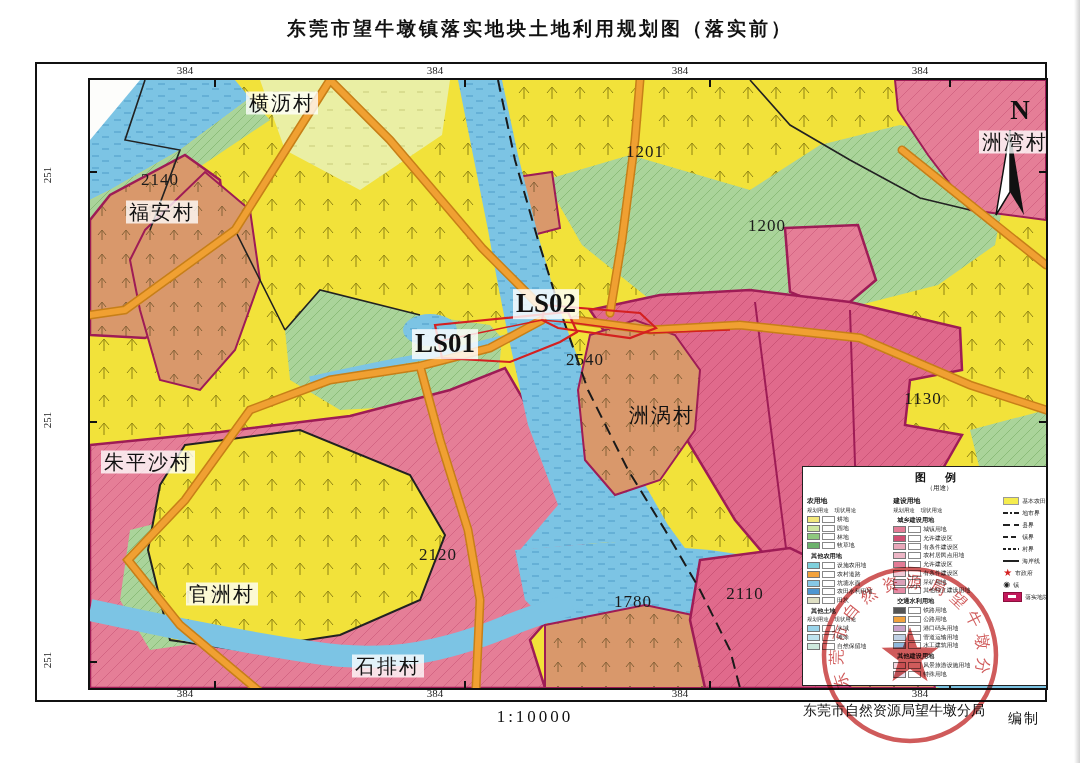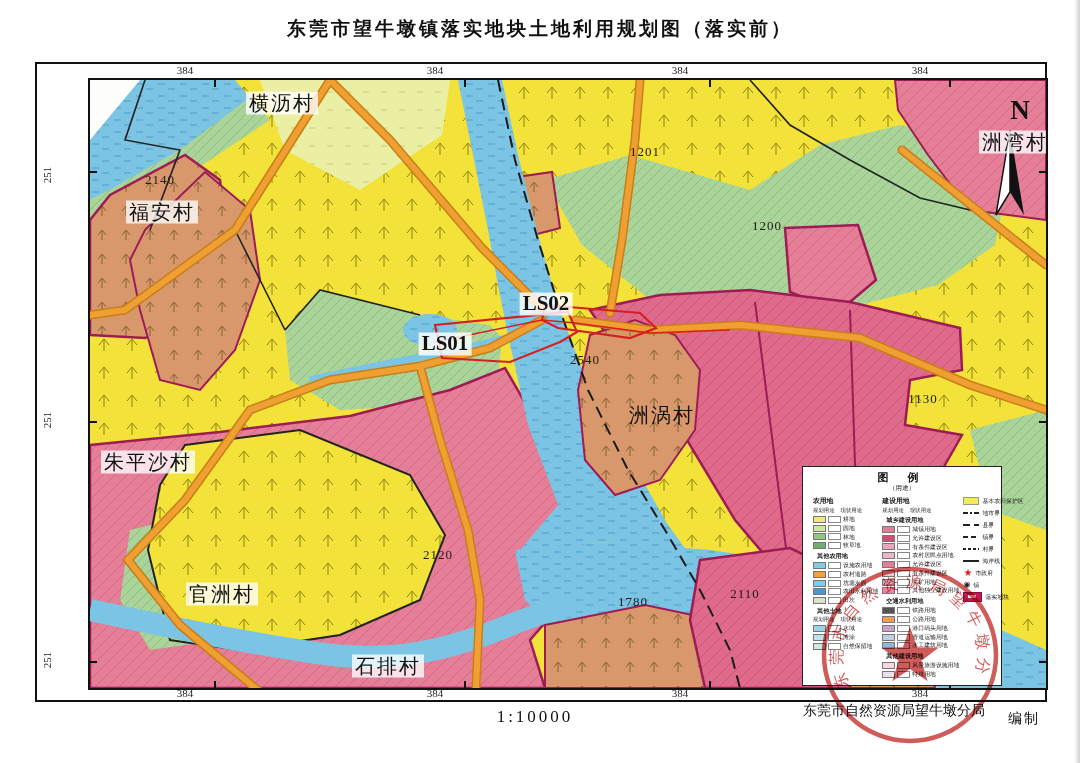--- a/index.html
+++ b/index.html
@@ -14,29 +14,29 @@
   .map-area{position:absolute;left:58px;top:78px;width:956px;height:608px;
         border:2px solid #111;overflow:hidden;background:#eab308;margin-left:30px;}
   .map-area svg.basemap{position:absolute;left:0;top:0;}
   
   .coord{position:absolute;font-size:11px;color:#222;transform:translate(-50%,-50%);
         font-family:"Liberation Serif",serif;}
   .coord.side{transform:translate(-50%,-50%) rotate(-90deg);}
   
   .vlabel{position:absolute;transform:translate(-50%,-50%);font-size:20px;letter-spacing:2px;
         color:#111;background:rgba(255,255,255,.78);padding:0 3px;white-space:nowrap;line-height:1.15;}
-  .num{position:absolute;transform:translate(-50%,-50%);font-size:13px;color:#1a1a1a;
+  .num{position:absolute;transform:translate(-50%,-50%);font-size:17px;color:#1a1a1a;
         white-space:nowrap;letter-spacing:1px;text-align:right;}
-  .site{position:absolute;transform:translate(-50%,-50%);font-size:21px;font-weight:600;color:#111;
+  .site{position:absolute;transform:translate(-50%,-50%);font-size:27px;font-weight:600;color:#111;
         background:rgba(255,255,255,.82);padding:0 3px;line-height:1.1;}
   .north-n{position:absolute;transform:translate(-50%,-50%);font-size:27px;font-weight:700;color:#111;}
   
-  .legend{position:absolute;left:712px;top:386px;width:200px;height:220px;background:#fff;
+  .legend{position:absolute;left:712px;top:386px;width:275px;height:220px;background:#fff;
         border:1px solid #222;font-family:"Liberation Sans",sans-serif;color:#222;
-        padding:3px 10px;box-sizing:border-box;}
+        padding:3px 4px;box-sizing:border-box;}
   .lg-title{text-align:center;font-size:11px;font-weight:700;letter-spacing:8px;color:#111;}
   .lg-subtitle{text-align:center;font-size:6.5px;margin-top:-1px;}
   .lg-cols{display:flex;gap:4px;margin-top:2px;}
   .lg-col{flex:1;}
   .lg-col.c1{flex:0 0 31%;}
   .lg-col.c2{flex:0 0 40%;}
   .lg-col.c3{flex:0 0 25%;}
   .lg-head{font-size:6.8px;font-weight:700;margin:1px 0;}
   .lg-subheads{display:flex;gap:6px;font-size:5.4px;color:#333;margin-bottom:1px;}
   .lg-subhead2{font-size:6.2px;font-weight:700;margin:1.5px 0 0.5px 4px;}

